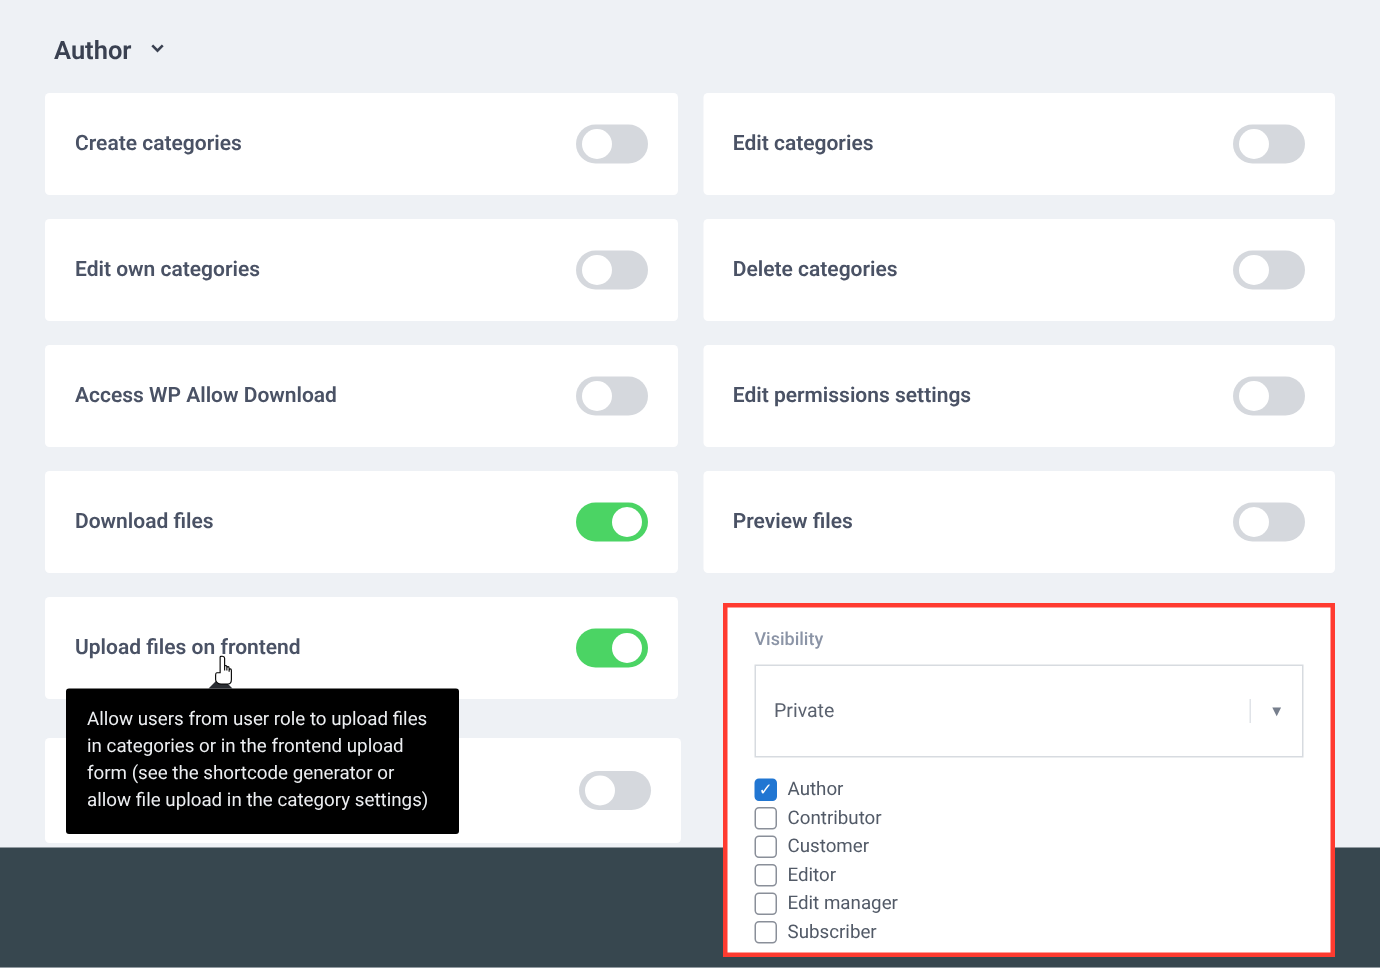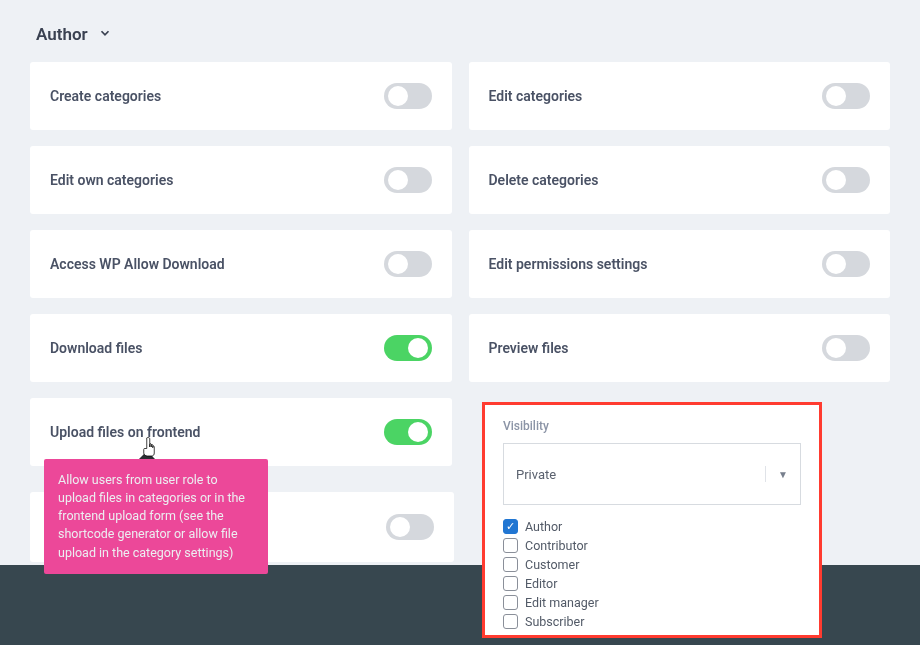--- a/index.html
+++ b/index.html
@@ -65,21 +65,21 @@
     background: #fff;
     transition: none;
   }
   .toggle.off .knob { left: 4px; }
   .toggle.on  .knob { left: 24px; }
 
   .visibility-panel {
     position: absolute;
     top: 402px;
     left: 482px;
-    width: 340px;
+    width: 408px;
     height: 236px;
     background: #fff;
     border: 3px solid #ff3b30;
     padding: 14px 18px 10px 18px;
   }
   .vis-title {
     font-size: 12px;
     color: #8b94a6;
     font-weight: 500;
     margin-bottom: 10px;
@@ -130,22 +130,22 @@
     background: #2176d2;
     color: #fff;
     font-size: 11px;
     line-height: 1;
   }
 
   .tooltip {
     position: absolute;
     top: 459px;
     left: 44px;
-    width: 224px;
-    background: #ec4899;
+    width: 262px;
+    background: #000000;
     color: #eceef1;
     font-size: 12.5px;
     line-height: 1.45;
     padding: 12px 14px;
     border-radius: 2px;
     z-index: 20;
   }
   .tooltip::before {
     content: "";
     position: absolute;

